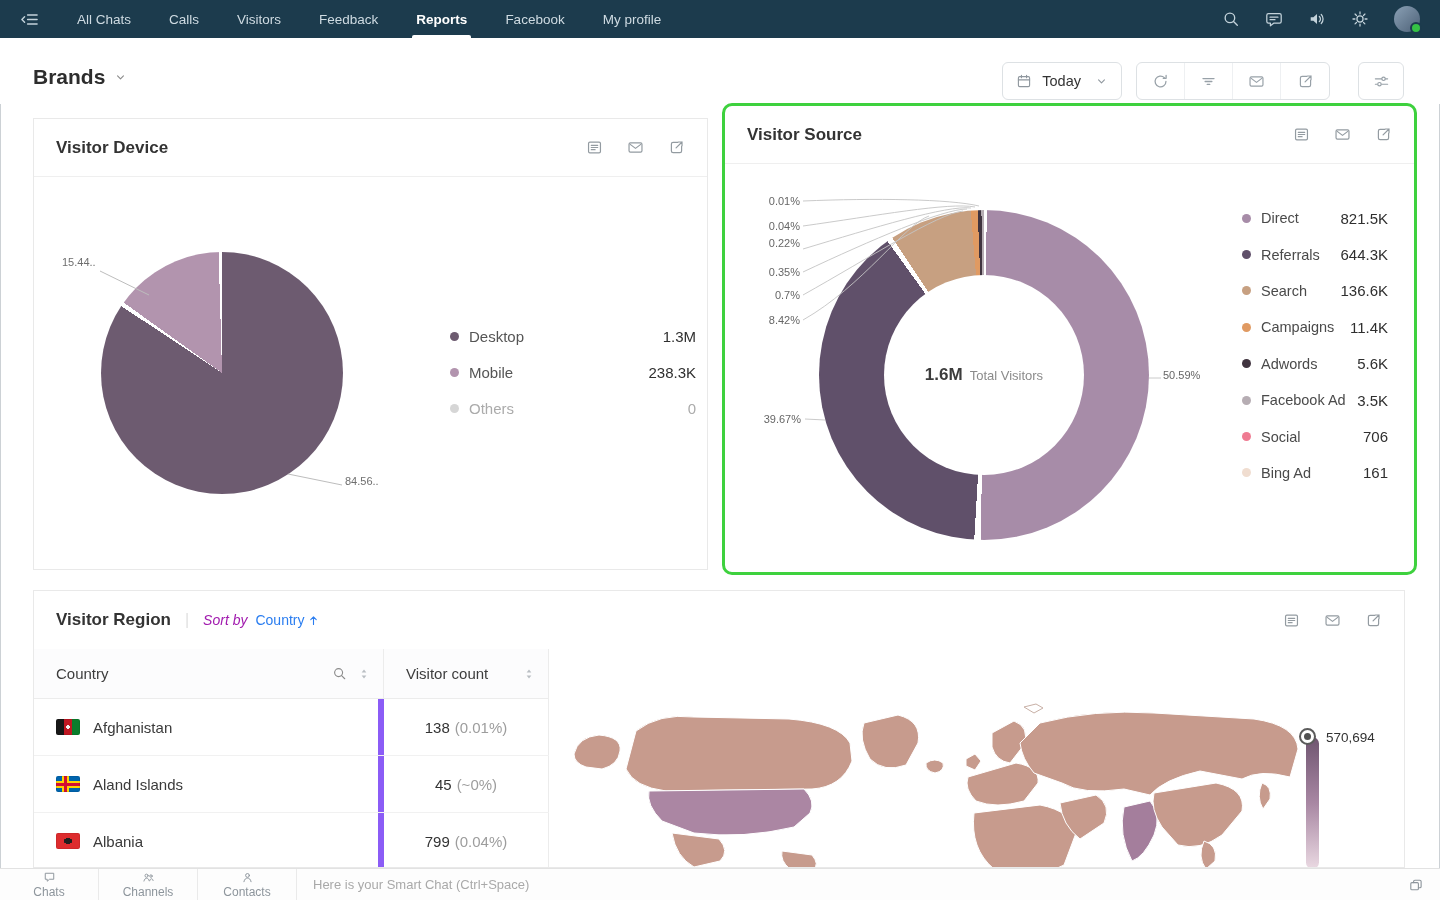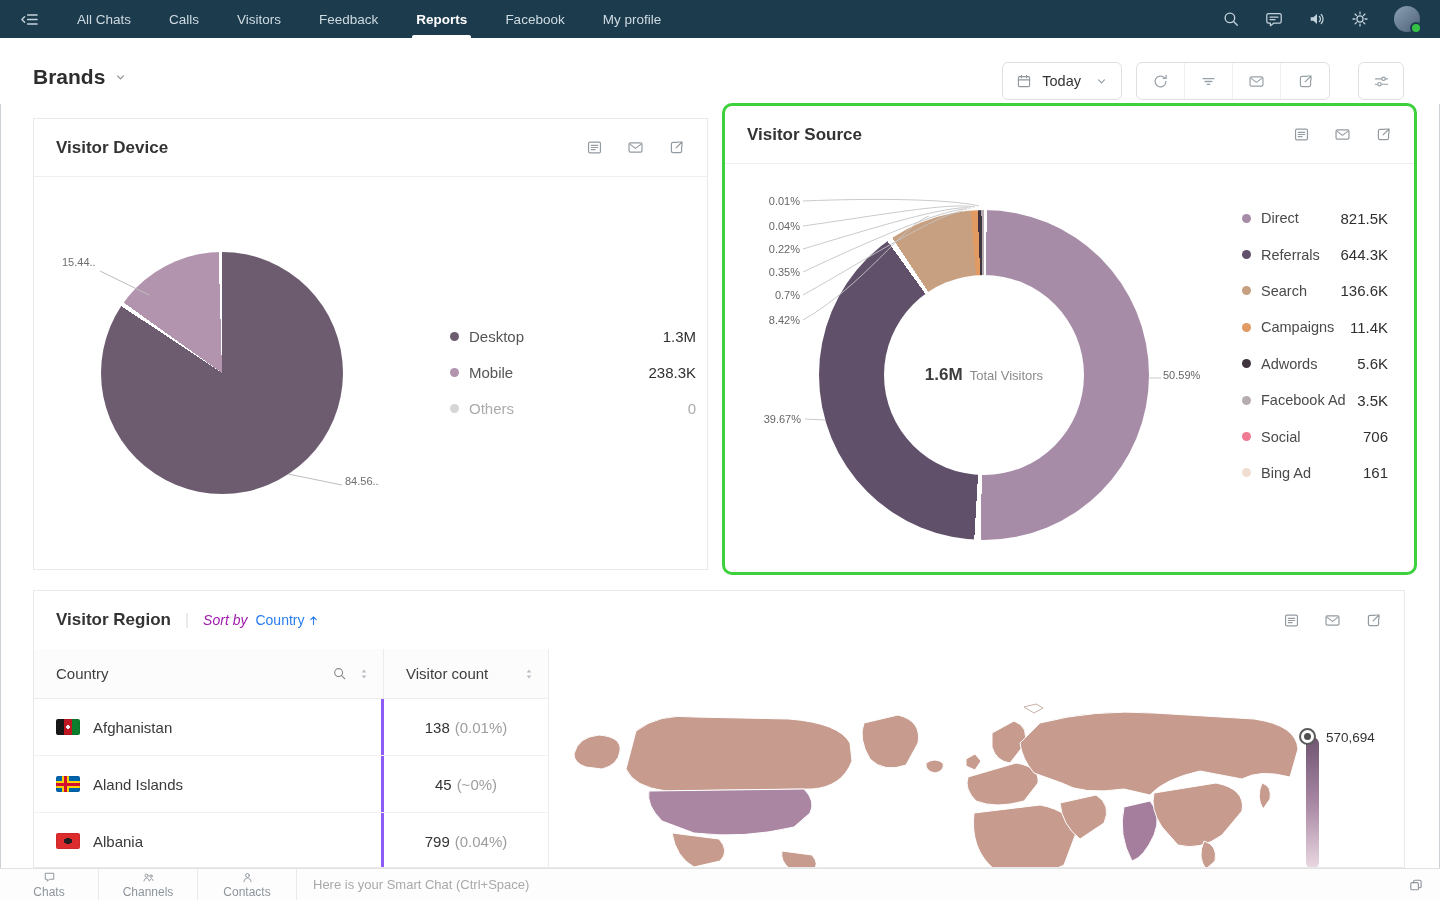--- a/index.html
+++ b/index.html
@@ -76,21 +76,21 @@
              #e09a62 355.4deg 357.8deg,
              #40343f 357.8deg 359.1deg,
              #b6adb3 359.1deg 359.9deg,
              #ef7b92 359.9deg 360deg); }
   .donut-hole { position:absolute; left:159px; top:169px; width:200px; height:200px; background:#fff; border-radius:50%;
                 display:flex; flex-direction:row; align-items:center; justify-content:center; gap:7px; }
   .donut-total { font-size:17px; font-weight:bold; color:#3c3c3c; }
   .donut-sub { font-size:13px; color:#8b8b8b; }
   .src-lines { position:absolute; left:0; top:0; width:689px; height:466px; pointer-events:none; }
   .src-callout { position:absolute; font-size:11px; color:#666; width:44px; text-align:right; }
-  .sc0 { left:31px; top:89px; }  .sc1 { left:31px; top:114px; } .sc2 { left:31px; top:137px; }
+  .sc0 { left:31px; top:89px; }  .sc1 { left:31px; top:114px; } .sc2 { left:31px; top:131px; }
   .sc3 { left:31px; top:160px; } .sc4 { left:31px; top:183px; } .sc5 { left:31px; top:208px; }
   .sc-bl { left:28px; top:307px; width:48px; }
   .sc-r  { left:438px; top:263px; text-align:left; }
   .src-legend { position:absolute; left:517px; top:94px; width:146px; }
   .src-row { display:flex; align-items:center; gap:10px; height:36.4px; font-size:14.5px; color:#4a4a4a; cursor:pointer; }
   .src-row .lg-val { font-size:15px; }
 
   
   .region-hd { height:58px; display:flex; align-items:center; padding:0 22px; }
   .sep { color:#e0e0e0; margin:0 14px; font-size:16px; }
@@ -98,21 +98,21 @@
   .sortlink { font-size:14px; color:#2a7df0; display:flex; align-items:center; gap:3px; cursor:pointer; }
   .sortlink .ic { width:13px; height:13px; }
   .thead { position:absolute; left:0; top:58px; width:515px; height:50px; display:flex; background:#fcfcfd; border-bottom:1px solid #ececec; }
   .th { display:flex; align-items:center; font-size:15px; color:#3d3d3d; }
   .th-country { width:350px; padding:0 12px 0 22px; border-right:1px solid #ececec; }
   .th-count { width:165px; padding:0 12px 0 22px; border-right:1px solid #ececec; }
   .th .ic-search { width:15px; height:15px; color:#8b8b8b; margin-left:auto; cursor:pointer; }
   .th .ic-sort { width:14px; height:14px; color:#b9bec3; margin-left:10px; cursor:pointer; }
   .trow { position:absolute; left:0; width:515px; height:57px; display:flex; border-bottom:1px solid #f1f1f1; cursor:pointer; }
   .r0 { top:108px; } .r1 { top:165px; } .r2 { top:222px; }
-  .td-country { width:350px; display:flex; align-items:center; gap:13px; padding-left:22px; border-right:3px solid #8b5cf6;
+  .td-country { width:350px; display:flex; align-items:center; gap:13px; padding-left:22px; border-right:6px solid #8b5cf6;
                 font-size:15px; color:#3a3a3a; }
   .td-count { width:165px; display:flex; align-items:center; justify-content:center; font-size:15px; color:#333; gap:5px; border-right:1px solid #ececec; }
   .pct { color:#9d9d9d; }
   .flag { width:24px; height:16px; border-radius:2px; flex:none; box-shadow:inset 0 0 0 1px rgba(0,0,0,.07); }
   .flag-af { background:
       radial-gradient(circle at 50% 50%, #f2f2f2 0 1.6px, transparent 1.7px),
       linear-gradient(90deg,#171717 0 33%,#bf1722 33% 67%,#0b7d2c 67%); }
   .flag-ax { background:
       linear-gradient(0deg, transparent 0 6.5px, #d21034 6.5px 9.5px, transparent 9.5px),
       linear-gradient(90deg, transparent 0 8.5px, #d21034 8.5px 11.5px, transparent 11.5px),

